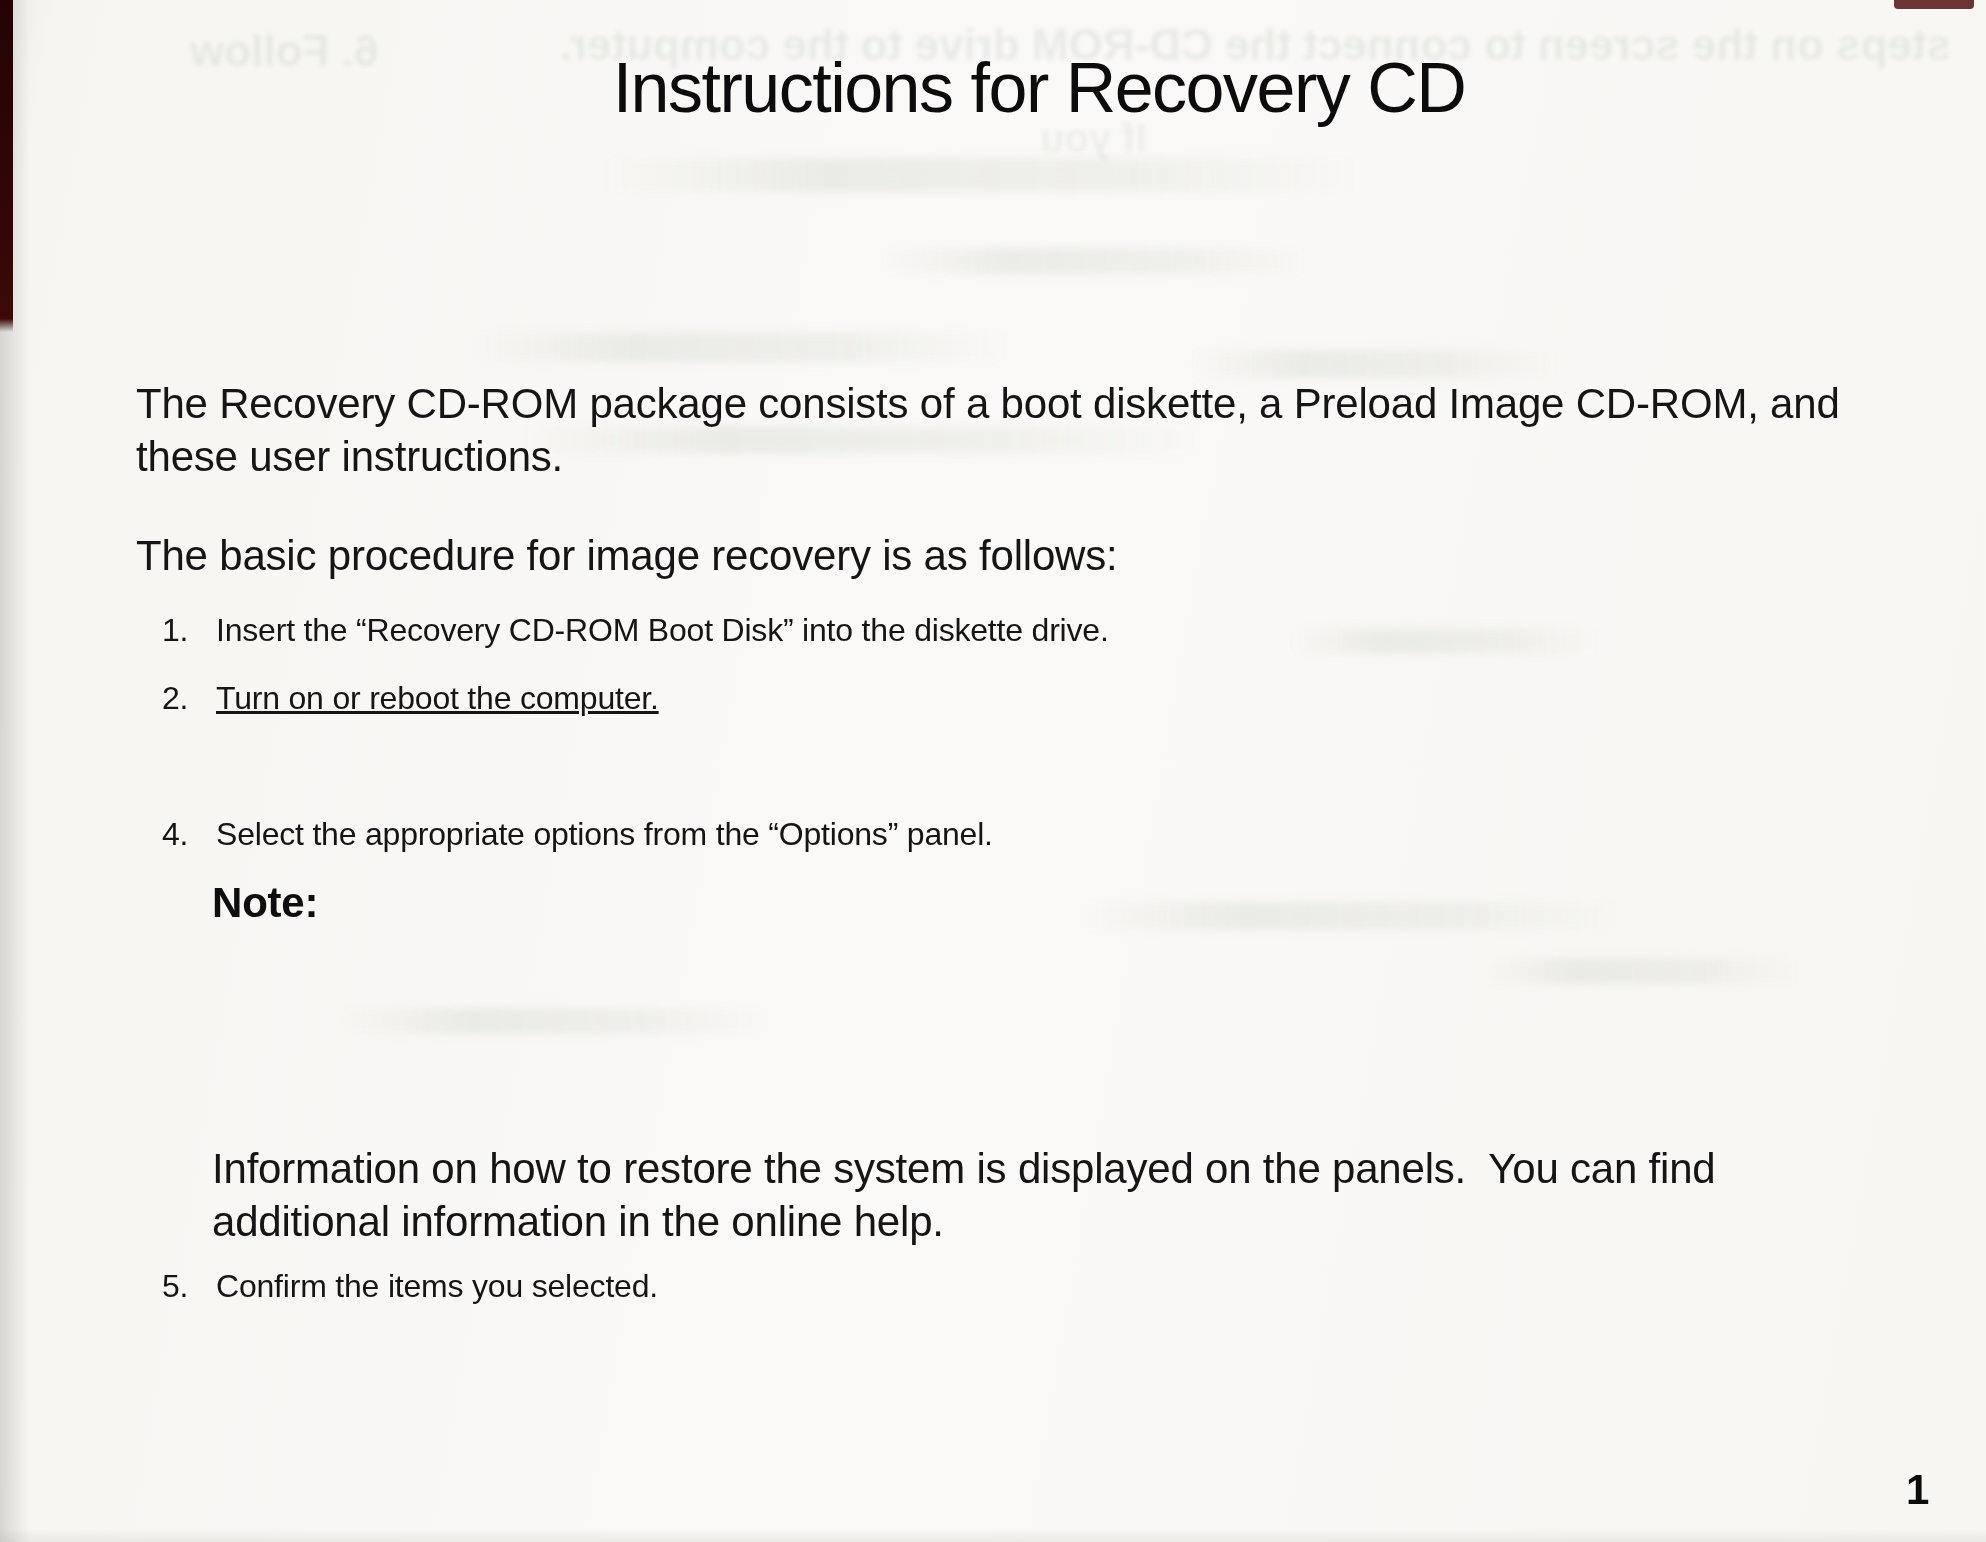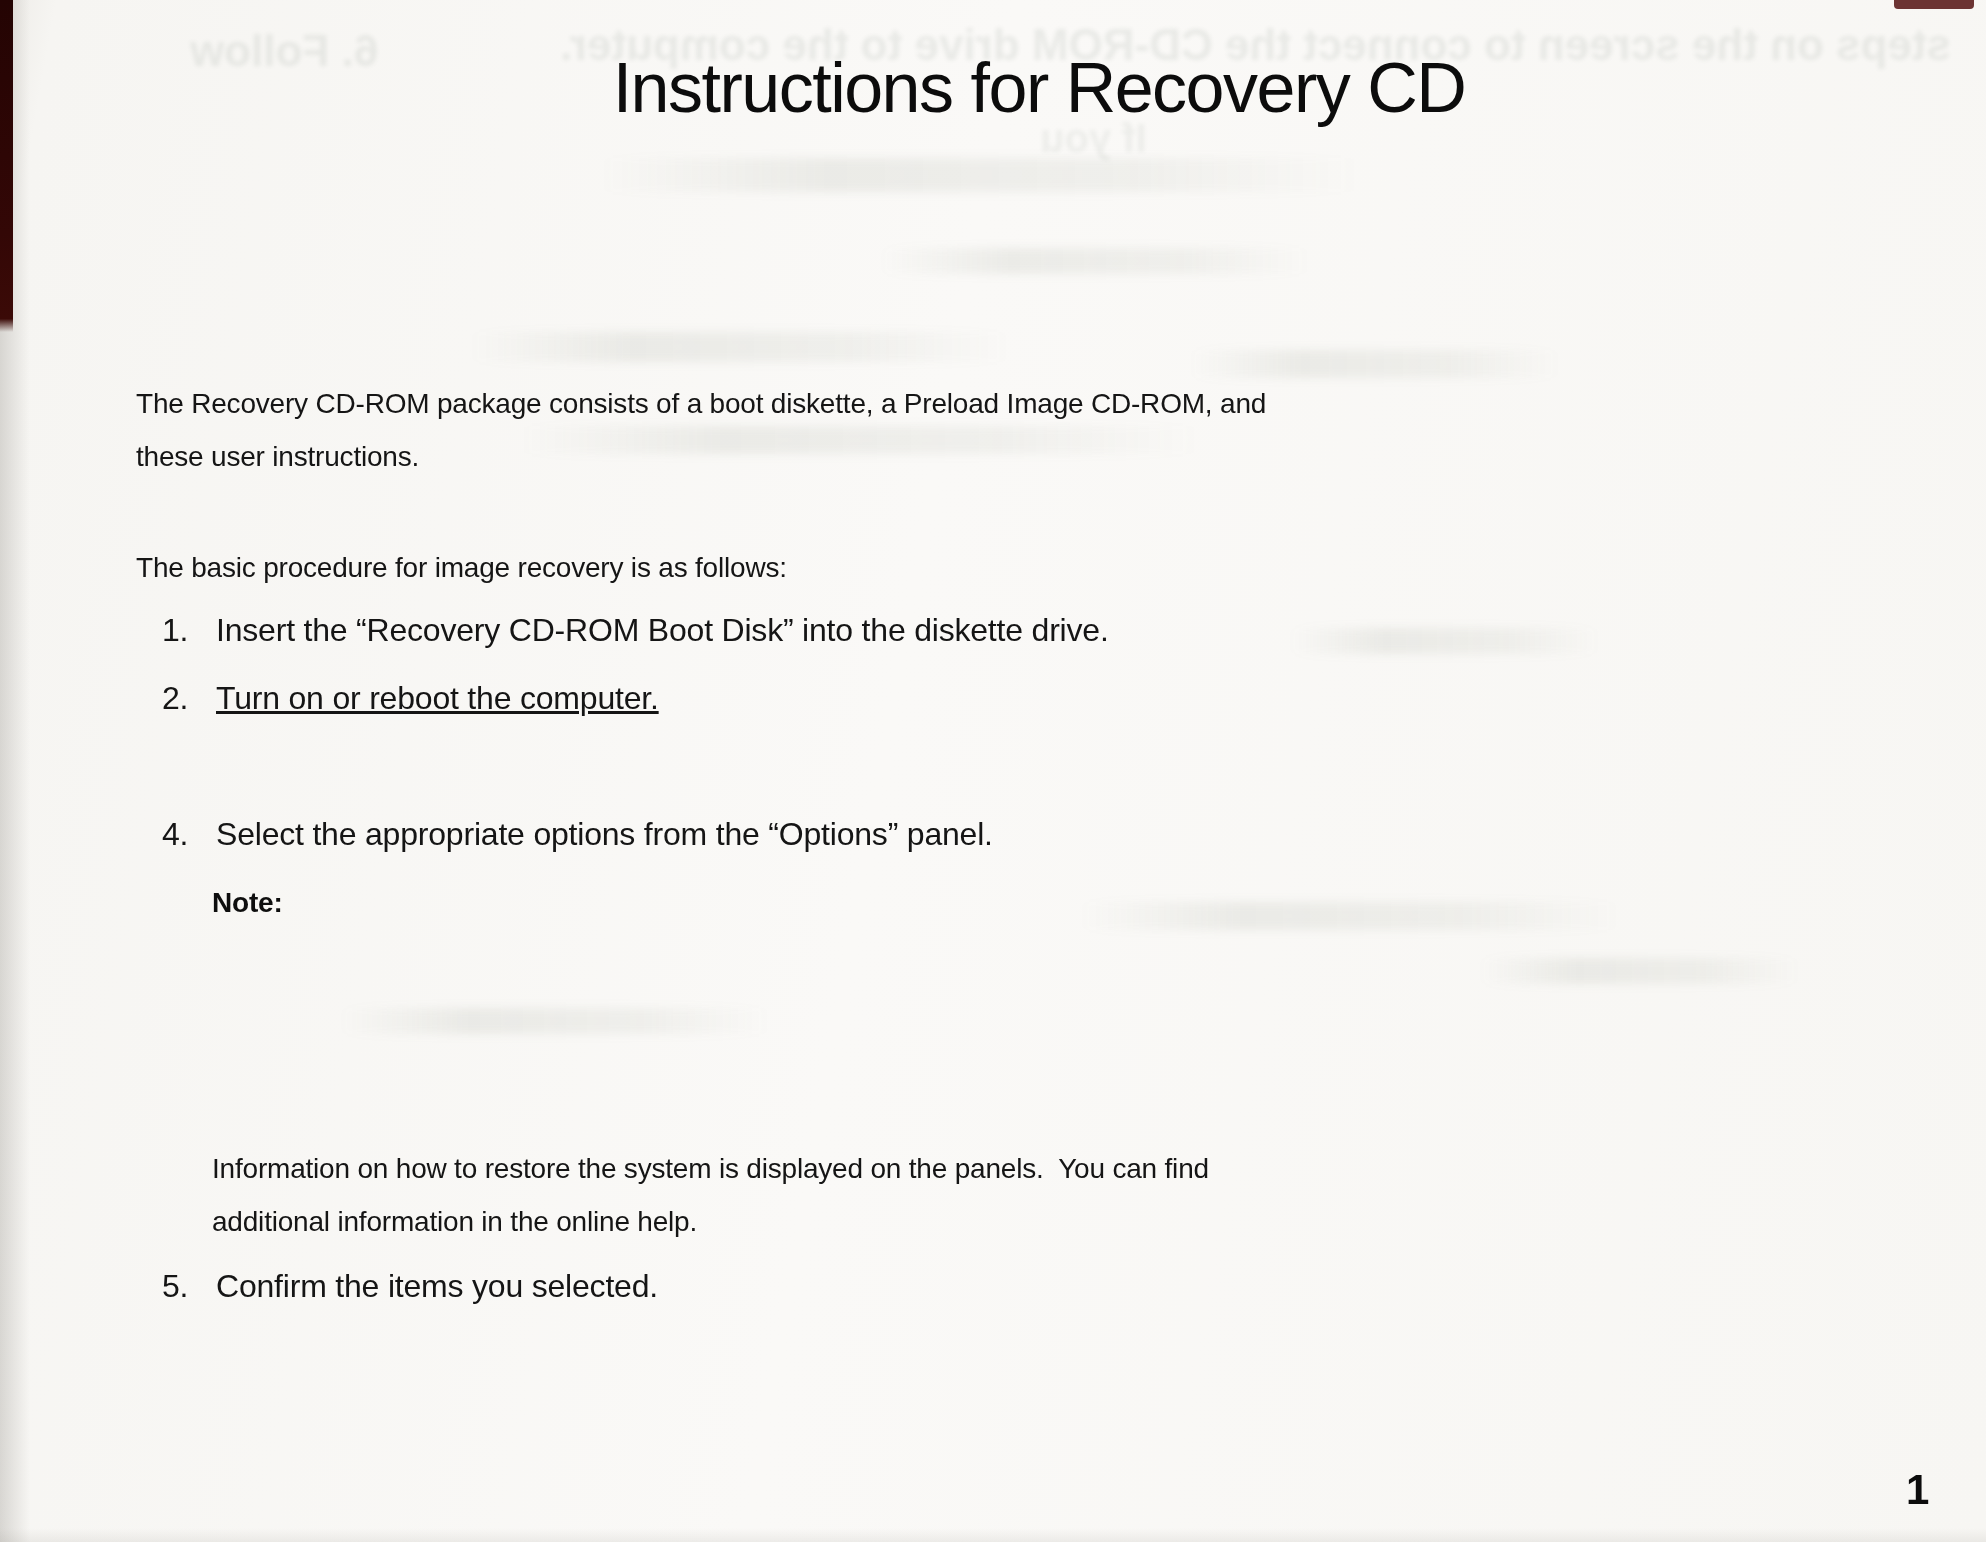--- a/index.html
+++ b/index.html
@@ -30,25 +30,25 @@
   .doc-title{
     position:absolute;top:48px;left:0;width:100%;
     box-sizing:border-box;padding-left:92px;
     text-align:center;
     font-size:70px;font-weight:normal;letter-spacing:-1.5px;
     color:#0c0c0c;
     line-height:80px;
   }
   .body-text{
     position:absolute;
-    font-size:28px;line-height:53px;letter-spacing:-0.2px;
+    font-size:42px;line-height:53px;letter-spacing:-0.2px;
     white-space:pre;color:#151515;
   }
   .intro{left:136px;top:377px;}
-  .lead{left:136px;top:529px;margin-top:12px;}
+  .lead{left:136px;top:529px;}
   .step{position:absolute;left:162px;font-size:32px;line-height:53px;letter-spacing:-0.2px;color:#151515;white-space:pre;}
   .step .num{display:inline-block;width:54px;}
   .step1{top:604px;} .step2{top:672px;text-decoration:underline;} .step3{top:740px;} .step4{top:808px;} .step5{top:1260px;}
   .note-label{left:212px;top:876px;font-weight:bold;color:#0e0e0e;}
   .note-body{left:212px;top:950px;}
   .note-additional{left:212px;top:1142px;}
   .page-number{
     position:absolute;left:1906px;top:1466px;
     font-size:42px;font-weight:bold;color:#0c0c0c;letter-spacing:0;
   }

